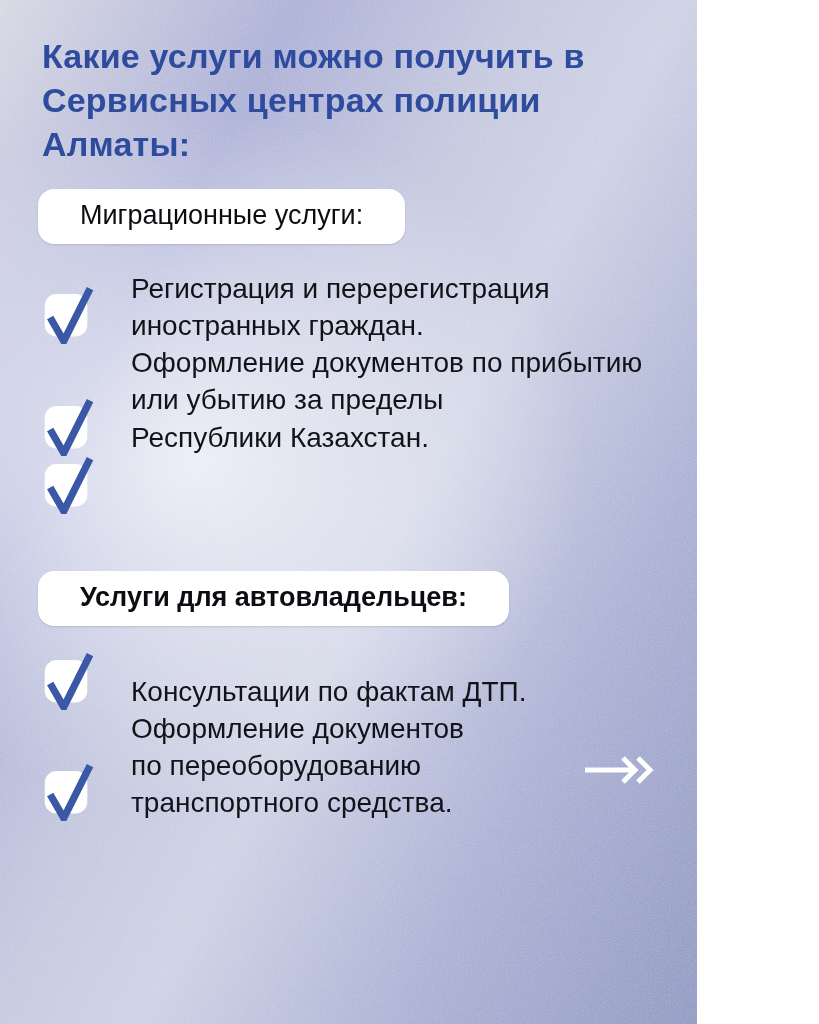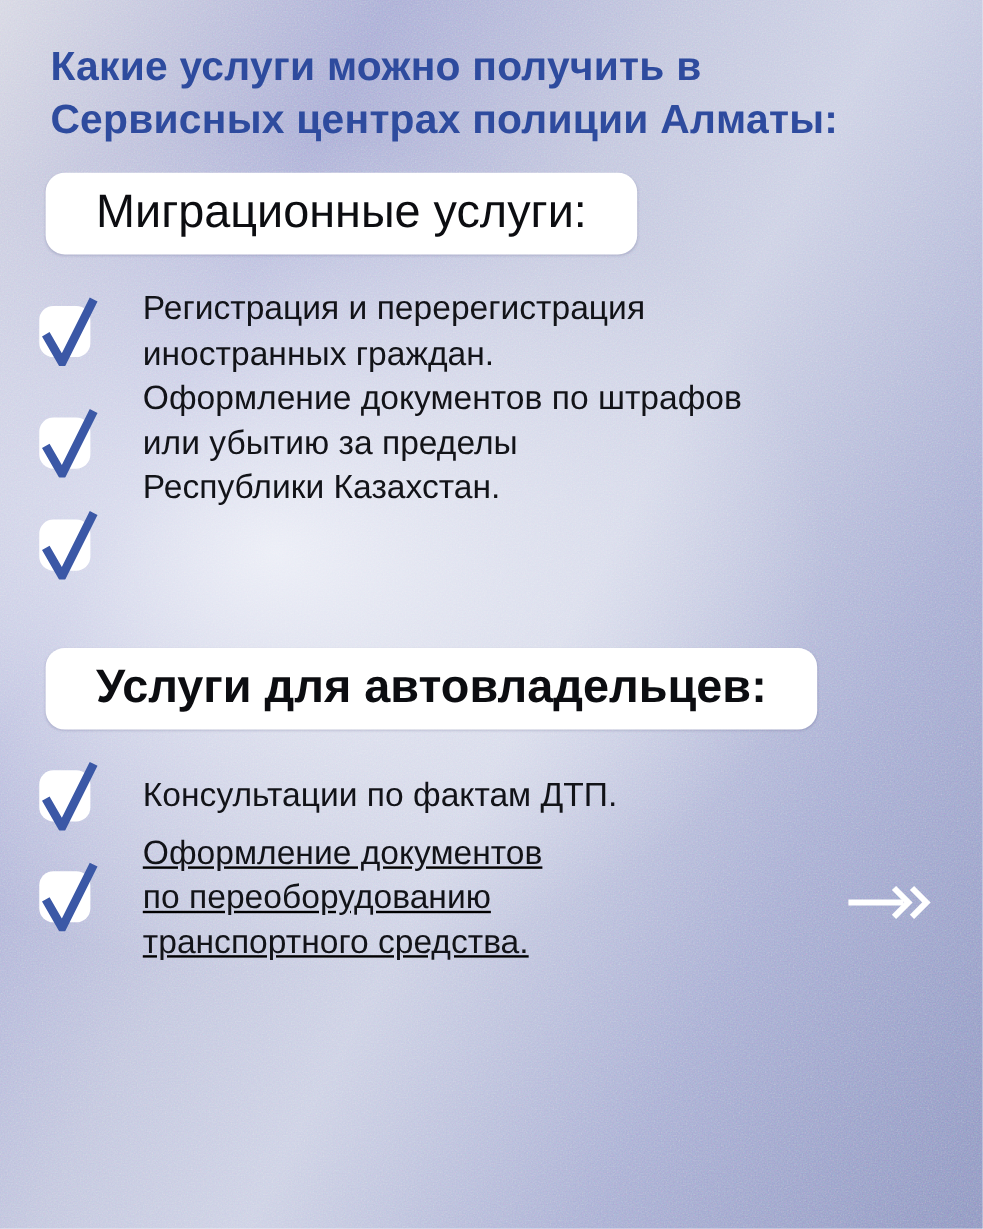--- a/index.html
+++ b/index.html
@@ -1,21 +1,21 @@
 <!DOCTYPE html>
 <html><head>
 <meta charset="utf-8">
 <style>
   * { margin: 0; padding: 0; box-sizing: border-box; }
   html, body { width: 819px; height: 1024px; }
   body { font-family: "Liberation Sans", "DejaVu Sans", sans-serif; }
 
   .page {
     position: relative;
-    width: 819px;
+    width: 697px;
     height: 1024px;
     overflow: hidden;
     background:
       radial-gradient(90% 55% at 28% 45%, rgba(240,242,249,0.92) 0%, rgba(240,242,249,0.0) 62%),
       linear-gradient(118deg, #d6d7e3 0%, #a9add5 24%, #c2c6de 42%, #ccd0e4 55%, #a8aed3 76%, #8d95c0 100%);
   }
 
   .noise {
     position: absolute;
     inset: 0;
@@ -38,32 +38,32 @@
     letter-spacing: 0.2px;
   }
 
   .heading-card {
     display: inline-block;
     margin-left: 38px;
     padding: 11px 42px 13px 42px;
     background: #ffffff;
     border-radius: 16px;
     box-shadow: 0 1px 2px rgba(60,60,110,0.18);
-    font-size: 39px;
+    font-size: 27px;
     color: #0c0d11;
   }
   .heading-card-1 { margin-top: 22px; }
   .heading-card-2 { margin-top: 57px; font-weight: bold; }
 
   .items { margin-top: 26px; }
 
   .item {
     display: flex;
-    align-items: center;
-    padding-left: 30px;
+    align-items: flex-end;
+    padding-left: 42px;
   }
   .item + .item { margin-top: 0; }
 
   .item .check {
     flex: 0 0 auto;
     width: 58px;
     height: 62px;
     margin-top: -4px;
   }
 
@@ -74,21 +74,21 @@
     color: #121318;
     white-space: pre-line;
   }
 
   
   .item-m1 { margin-top: 0; }
   .item-m2 { margin-top: 21px; }
   .item-m3 { margin-top: 16px; }
   .item-a1 { margin-top: 11px; }
   .item-a2 { margin-top: 32px; }
-  .item-a3 { margin-top: 30px; text-decoration: underline; }
+  .item-a3 { margin-top: 30px; }
 
   .next-arrow {
     position: absolute;
     right: 40px;
     bottom: 36px;
     width: 74px;
     height: 30px;
     cursor: pointer;
   }
 </style>
@@ -122,21 +122,21 @@
         </svg>
         <div class="item-text">Регистрация и перерегистрация
 иностранных граждан.</div>
       </div>
 
       <div class="item item-m2">
         <svg class="check" viewBox="0 0 64 68">
           <rect x="3" y="13" width="47" height="47" rx="13" fill="#ffffff"></rect>
           <path d="M9 39 L24 65 L53 7" fill="none" stroke="#3b58a6" stroke-width="8"></path>
         </svg>
-        <div class="item-text">Оформление документов по штрафов
+        <div class="item-text">Оформление документов по прибытию
 или убытию за пределы
 Республики Казахстан.</div>
       </div>
 
       <div class="item item-m3">
         <svg class="check" viewBox="0 0 64 68">
           <rect x="3" y="13" width="47" height="47" rx="13" fill="#ffffff"></rect>
           <path d="M9 39 L24 65 L53 7" fill="none" stroke="#3b58a6" stroke-width="8"></path>
         </svg>
       </div>

